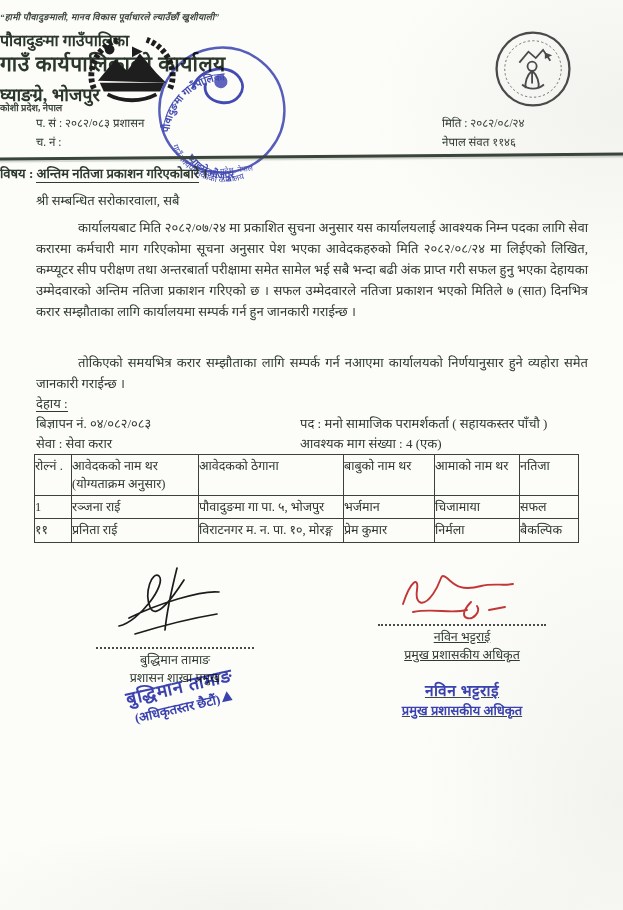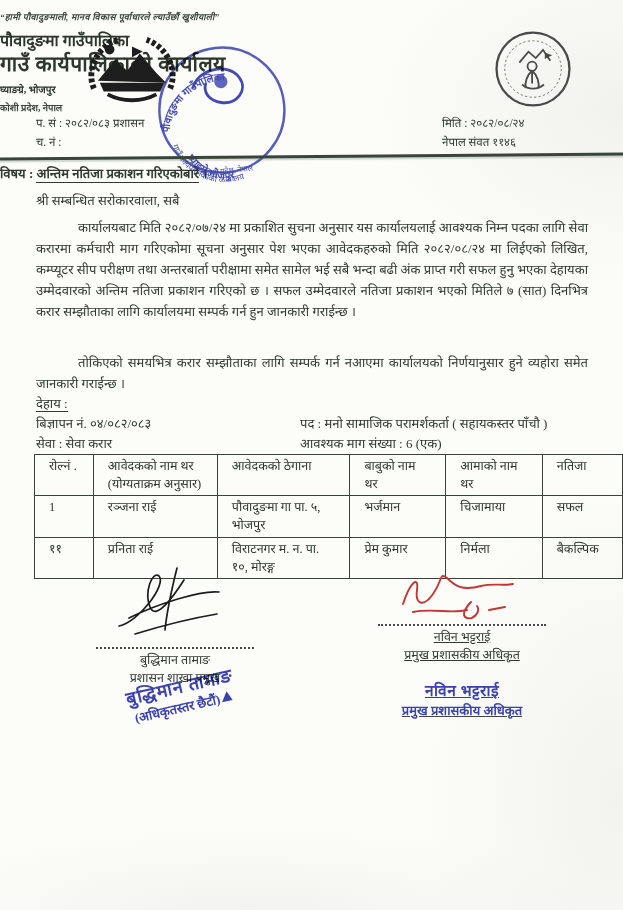--- a/index.html
+++ b/index.html
@@ -11,21 +11,21 @@
       radial-gradient(ellipse 320px 520px at 99% 88%, rgba(170,170,165,0.12), transparent 62%),
       radial-gradient(ellipse 500px 120px at 40% 100%, rgba(160,160,155,0.10), transparent 70%),
       #fcfcf9;
   }
   .abs{position:absolute;}
   .ctr{left:0;right:0;}
   
   .slogan{top:10px;font-size:9px;font-weight:bold;font-style:italic;color:#3c463c;letter-spacing:.3px;}
   .muni{top:29px;font-size:16px;font-weight:bold;color:#2c372c;}
   .office{top:49px;font-size:21px;font-weight:bold;color:#2c372c;letter-spacing:.5px;}
-  .addr{top:82px;font-size:10px;font-weight:bold;color:#2c372c;}
+  .addr{top:82px;font-size:18px;font-weight:bold;color:#2c372c;}
   .prov{top:101px;font-size:9.5px;font-weight:bold;color:#3c463c;}
   .emblem{left:78px;top:30px;}
   .seal{left:492px;top:28px;}
   .round-stamp{left:146px;top:40px;transform:rotate(-6deg);opacity:.88;mix-blend-mode:multiply;}
   
   .refblk{left:36px;top:114px;font-size:11.5px;line-height:19px;}
   .dateblk{left:442px;top:114px;font-size:11.5px;line-height:19px;}
   .rule{left:-4px;right:-4px;top:155px;height:2.5px;background:#39443a;transform:rotate(-0.45deg);box-shadow:0 2px 1px rgba(90,110,90,.25);}
   
   .subject{top:164px;font-size:13px;font-weight:bold;}
@@ -34,21 +34,21 @@
   .para{left:36px;width:552px;font-size:13px;line-height:21px;text-align:justify;text-indent:42px;}
   .p1{top:217px;}
   .p2{top:352px;}
   .dehaya{left:36px;top:394px;font-size:13px;}
   .dehaya span{border-bottom:1.2px solid #2f3a30;}
   .det{font-size:13px;}
   .d1a{left:36px;top:414px;} .d1b{left:300px;top:414px;}
   .d2a{left:36px;top:434px;} .d2b{left:300px;top:434px;}
   
   table.results{left:34px;top:454px;position:absolute;border-collapse:collapse;font-size:12.5px;color:#2c362c;}
-  table.results th,table.results td{border:1.3px solid #3a423a;padding:2px 14px;vertical-align:top;line-height:1.45;text-align:left;font-weight:normal;}
+  table.results th,table.results td{border:1.3px solid #3a423a;padding:2px 0;vertical-align:top;line-height:1.45;text-align:left;font-weight:normal;}
   table.results th{text-align:left;}
   .cw0{width:36px;} .cw1{width:126px;margin-left:24px;} .cw2{width:144px;} .cw3{width:90px;} .cw4{width:84px;} .cw5{width:58px;}
   
   .sigL{left:60px;top:562px;width:230px;text-align:center;font-size:12.5px;}
   .sigR{left:342px;top:566px;width:240px;text-align:center;font-size:12.5px;text-decoration:underline;}
   .dotline{border-top:2px dotted #4a4a4a;margin:0 auto 2px auto;}
   .dotL{width:158px;} .dotR{width:168px;}
   .sig-name{margin-top:1px;}
   .sig-title{margin-top:1px;}
   .ink-stamp{color:#2a33ae;font-weight:bold;opacity:.92;mix-blend-mode:multiply;}
@@ -134,21 +134,21 @@
   <div class="abs salut">श्री सम्बन्धित सरोकारवाला, सबै</div>
 
   <div class="abs ctr subject"><span>विषय : </span><span class="u">अन्तिम नतिजा प्रकाशन गरिएकोबारे</span><span> ।</span></div>
   <div class="abs para p1">कार्यालयबाट मिति २०८२/०७/२४ मा प्रकाशित सुचना अनुसार यस कार्यालयलाई आवश्यक निम्न पदका लागि सेवा करारमा कर्मचारी माग गरिएकोमा सूचना अनुसार पेश भएका आवेदकहरुको मिति २०८२/०८/२४ मा लिईएको लिखित, कम्प्यूटर सीप परीक्षण तथा अन्तरबार्ता परीक्षामा समेत सामेल भई सबै भन्दा बढी अंक प्राप्त गरी सफल हुनु भएका देहायका उम्मेदवारको अन्तिम नतिजा प्रकाशन गरिएको छ । सफल उम्मेदवारले नतिजा प्रकाशन भएको मितिले ७ (सात) दिनभित्र करार सम्झौताका लागि कार्यालयमा सम्पर्क गर्न हुन जानकारी गराईन्छ ।</div>
   <div class="abs para p2">तोकिएको समयभित्र करार सम्झौताका लागि सम्पर्क गर्न नआएमा कार्यालयको निर्णयानुसार हुने व्यहोरा समेत जानकारी गराईन्छ ।</div>
   <div class="abs dehaya"><span>देहाय :</span></div>
 
   <div class="abs det d1a">बिज्ञापन नं. ०४/०८२/०८३</div>
   <div class="abs det d1b">पद : मनो सामाजिक परामर्शकर्ता ( सहायकस्तर पाँचौ )</div>
   <div class="abs det d2a">सेवा : सेवा करार</div>
-  <div class="abs det d2b">आवश्यक माग संख्या : 6 (एक)</div>
+  <div class="abs det d2b">आवश्यक माग संख्या : 4 (एक)</div>
 
   <table class="results">
     <tbody>
         <tr>
       <th class="cw0">रोल्नं .</th>
       <th class="cw1">आवेदकको नाम थर (योग्यताक्रम अनुसार)</th>
       <th class="cw2">आवेदकको ठेगाना</th>
       <th class="cw3">बाबुको नाम थर</th>
       <th class="cw4">आमाको नाम थर</th>
       <th class="cw5">नतिजा</th>

